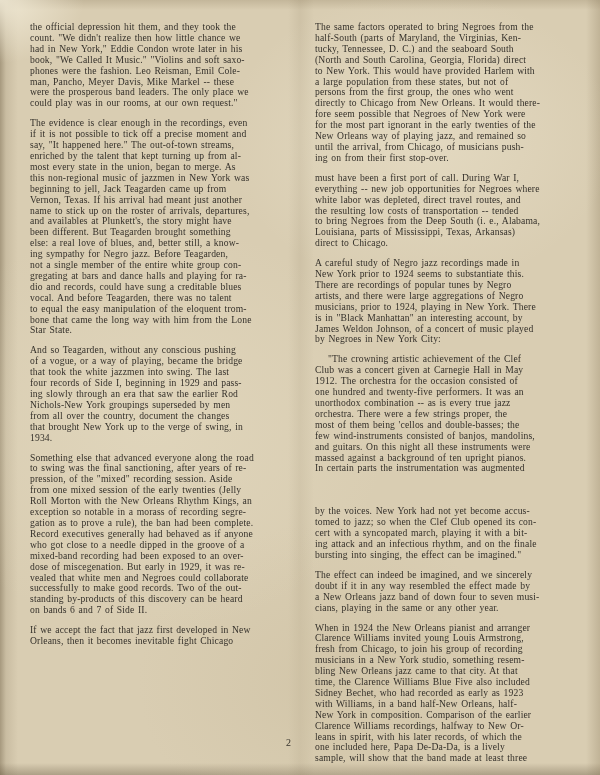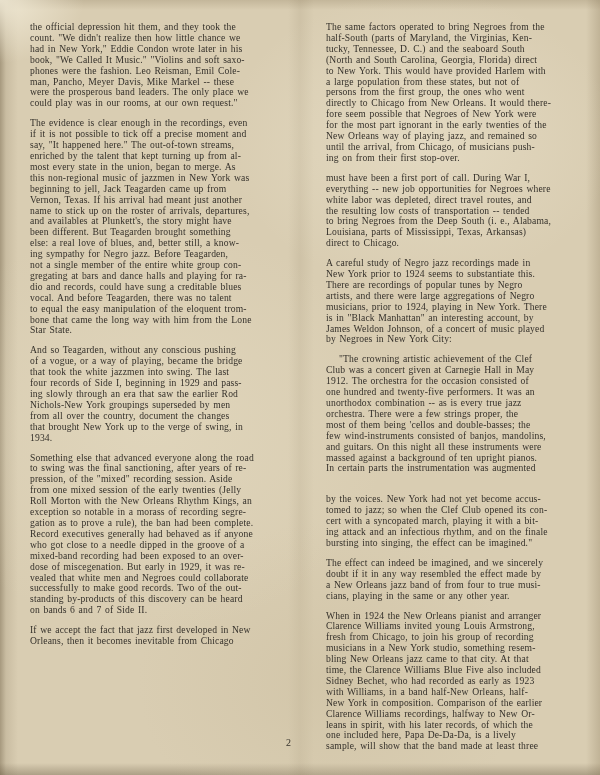--- a/index.html
+++ b/index.html
@@ -37,36 +37,36 @@
       linear-gradient(to right, rgba(0,0,0,0) 288px, rgba(110,95,65,0.10) 300px, rgba(0,0,0,0) 314px),
       var(--paper);
     color: var(--ink);
   }
   .columns {
     position: absolute;
     top: 22px;
     left: 30px;
     right: 0;
     display: flex;
-    gap: 24px;
+    gap: 13px;
   }
   .col {
     width: 272px;
     font-size: 9.6px;
     line-height: 10.9px;
     letter-spacing: 0.15px;
     word-spacing: 1px;
   }
   .para {
     white-space: pre-line;
     margin-bottom: 9px;
     text-align: left;
   }
   .para.indent-first { text-indent: 13px; }
-  .para.after-gap { margin-top: 20px; }
+  .para.after-gap { margin-top: 32px; }
   .page-number {
     position: absolute;
     left: 286px;
     top: 737px;
     font-size: 10px;
     letter-spacing: 0.5px;
   }
 </style>
 </head>
 <body>
@@ -121,21 +121,21 @@
 gation as to prove a rule), the ban had been complete.
 Record executives generally had behaved as if anyone
 who got close to a needle dipped in the groove of a
 mixed-band recording had been exposed to an over-
 dose of miscegenation. But early in 1929, it was re-
 vealed that white men and Negroes could collaborate
 successfully to make good records. Two of the out-
 standing by-products of this discovery can be heard
 on bands 6 and 7 of Side II.</p>
       <p class="para">If we accept the fact that jazz first developed in New
-Orleans, then it becomes inevitable from Chicago</p>
+Orleans, then it becomes inevitable fight Chicago</p>
     </div>
 
     <div class="col">
       <p class="para">The same factors operated to bring Negroes from the
 half-South (parts of Maryland, the Virginias, Ken-
 tucky, Tennessee, D. C.) and the seaboard South
 (North and South Carolina, Georgia, Florida) direct
 to New York. This would have provided Harlem with
 a large population from these states, but not of
 persons from the first group, the ones who went
@@ -171,21 +171,21 @@
 and guitars. On this night all these instruments were
 massed against a background of ten upright pianos.
 In certain parts the instrumentation was augmented</p>
       <p class="para after-gap">by the voices. New York had not yet become accus-
 tomed to jazz; so when the Clef Club opened its con-
 cert with a syncopated march, playing it with a bit-
 ing attack and an infectious rhythm, and on the finale
 bursting into singing, the effect can be imagined."</p>
       <p class="para">The effect can indeed be imagined, and we sincerely
 doubt if it in any way resembled the effect made by
-a New Orleans jazz band of from four to true musi-
+a New Orleans jazz band of down four to seven musi-
 cians, playing in the same or any other year.</p>
       <p class="para">When in 1924 the New Orleans pianist and arranger
 Clarence Williams invited young Louis Armstrong,
 fresh from Chicago, to join his group of recording
 musicians in a New York studio, something resem-
 bling New Orleans jazz came to that city. At that
 time, the Clarence Williams Blue Five also included
 Sidney Bechet, who had recorded as early as 1923
 with Williams, in a band half-New Orleans, half-
 New York in composition. Comparison of the earlier

